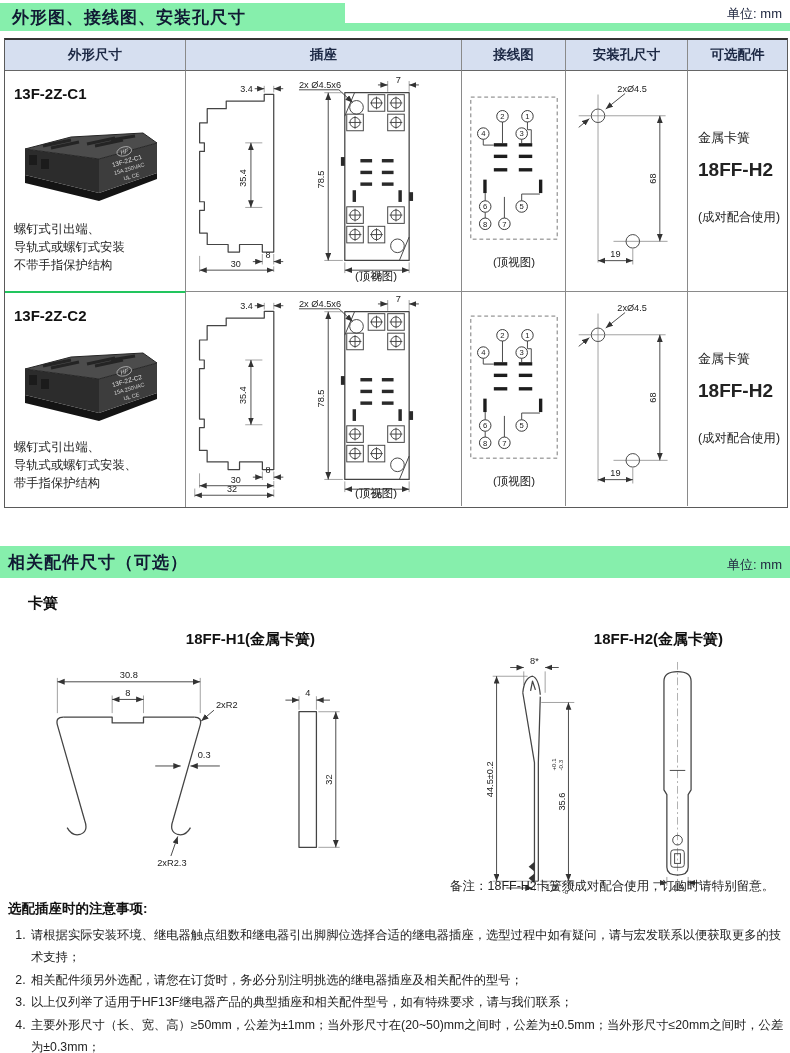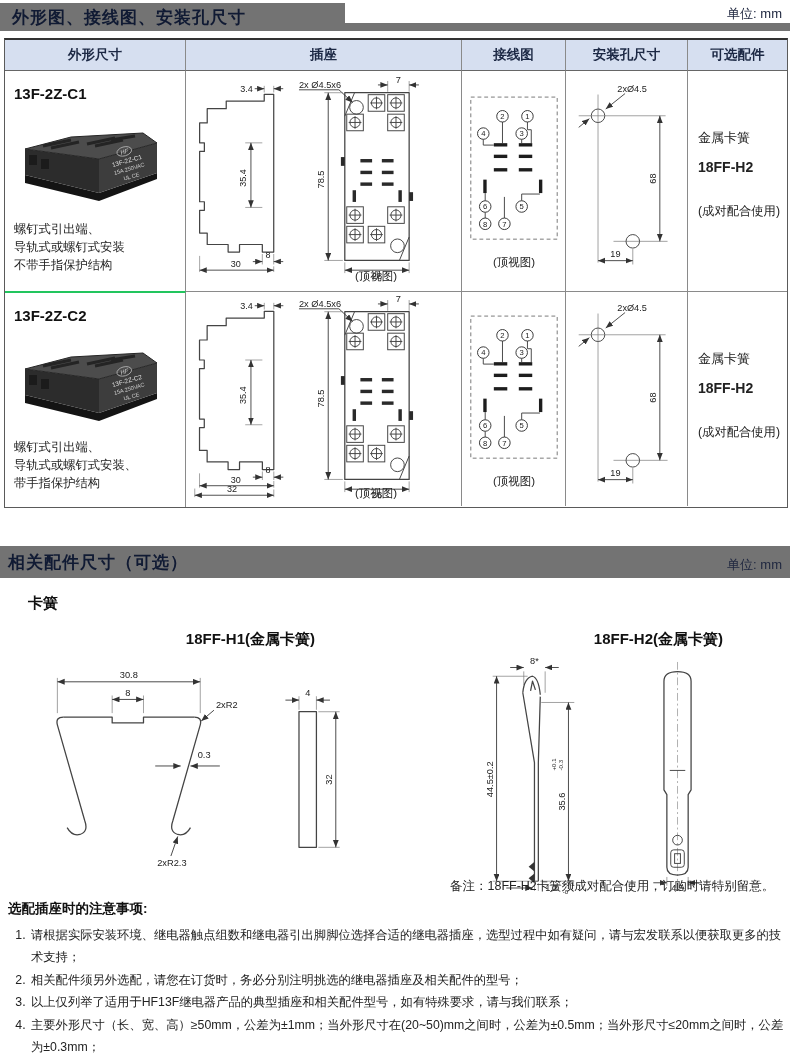--- a/index.html
+++ b/index.html
@@ -1,36 +1,36 @@
 <!DOCTYPE html>
 <html><head>
 <meta charset="utf-8">
 <style>
   html,body{margin:0;padding:0;background:#fff;}
   body{width:790px;height:1053px;position:relative;font-family:"Liberation Sans","DejaVu Sans",sans-serif;color:#1a1a1a;}
   .abs{position:absolute;}
   
-  .band-blue{background:#737373;}
+  .band-blue{background:#86efac;}
   .band-title{font-size:17px;font-weight:bold;color:#101a33;letter-spacing:1px;}
   .band-unit{font-size:13px;color:#202840;}
   
   .tbl{position:absolute;left:4px;top:38px;width:782px;display:grid;
        grid-template-columns:181px 276px 104px 122px 99px;
        border:1px solid #5a5a5a;border-top:2px solid #333;background:#fff;}
   .th{background:#d6dff0;border-bottom:1px solid #666;border-right:1px solid #8a8a8a;
       height:30px;display:flex;align-items:center;justify-content:center;
       font-size:13.5px;font-weight:600;color:#1c2844;}
   .td{position:relative;border-right:1px solid #8a8a8a;height:220px;overflow:hidden;}
   .th:nth-child(5n),.td:nth-child(5n){border-right:none;}
   .model{position:absolute;left:9px;top:14px;font-size:15px;font-weight:bold;color:#111;}
   .desc{position:absolute;left:9px;top:150px;font-size:12.3px;line-height:1.45;color:#222;}
   .r2 .desc{top:146px;}
   .acc{position:absolute;left:10px;top:58px;color:#222;}
   .acc .a1{font-size:13px;}
-  .acc .a2{font-size:14px;font-weight:bold;margin-top:12px;}
+  .acc .a2{font-size:19px;font-weight:bold;margin-top:12px;}
   .acc .a3{font-size:12.3px;margin-top:28px;}
   .cap{position:absolute;text-align:center;font-size:11.5px;color:#222;}
   
   svg{overflow:visible;}
   .ol{fill:none;stroke:#444;stroke-width:1.3;stroke-linejoin:round;}
   .thin{fill:none;stroke:#444;stroke-width:1;}
   .ext{stroke:#777;stroke-width:.7;}
   .dim{stroke:#333;stroke-width:.9;fill:none;}
   .cl{stroke:#999;stroke-width:.8;stroke-dasharray:8 3 2 3;}
   .dt{font-size:9.5px;fill:#222;font-family:"Liberation Sans","DejaVu Sans",sans-serif;}

